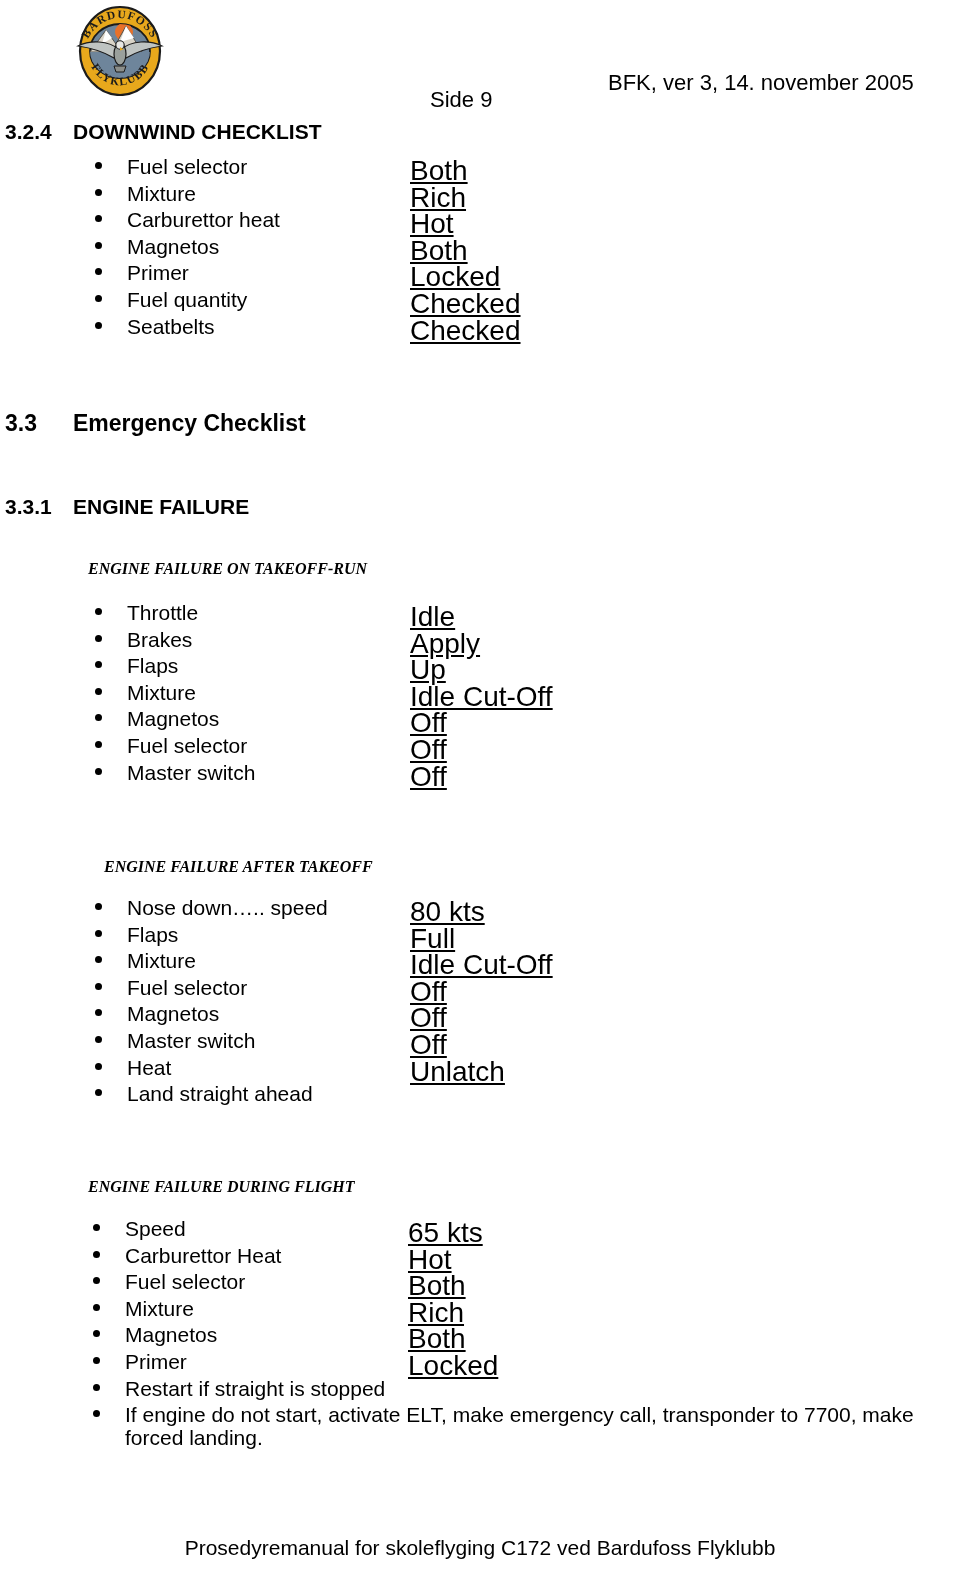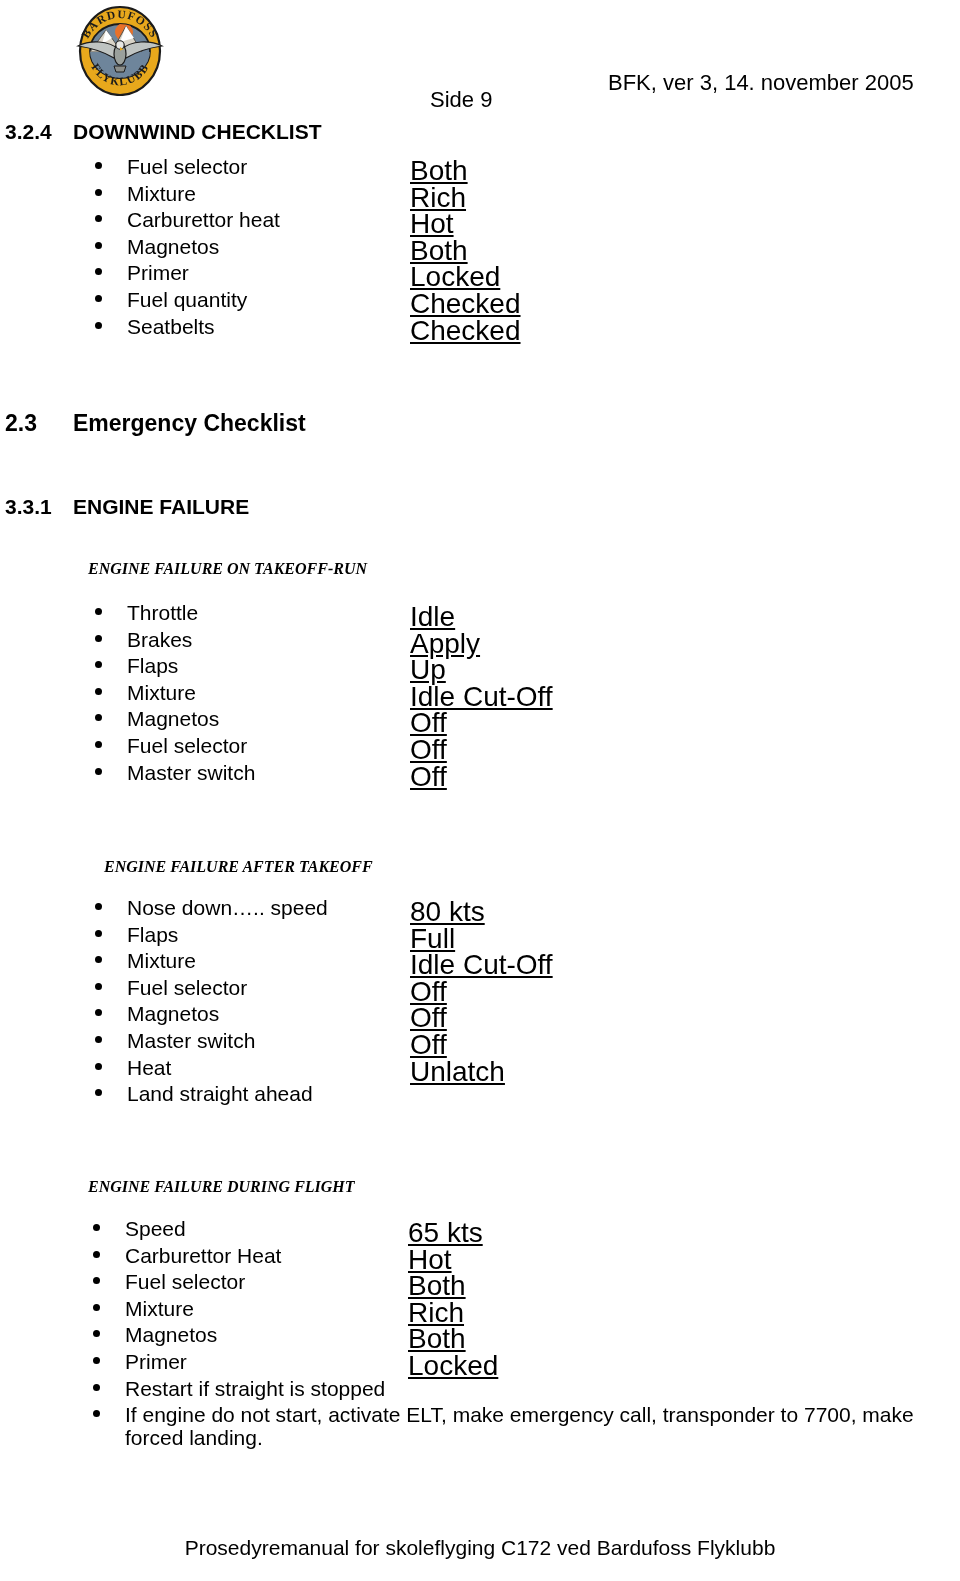--- a/index.html
+++ b/index.html
@@ -223,21 +223,21 @@
     <span class="cl-value">Checked</span>
   </div>
   <div class="cl-row">
     <span class="cl-bullet"></span>
     <span class="cl-label">Seatbelts</span>
     <span class="cl-value">Checked</span>
   </div>
 </div>
 
 <div class="section-heading big" style="left:5px; top:410px;">
-  <span class="num">2.3</span>
+  <span class="num">3.3</span>
   <span class="ttl">Emergency Checklist</span>
 </div>
 
 <div class="section-heading" style="left:5px; top:495px;">
   <span class="num">3.3.1</span>
   <span class="ttl">ENGINE FAILURE</span>
 </div>
 
 <div class="sub-heading" style="top:560px;">ENGINE FAILURE ON TAKEOFF-RUN</div>
 

